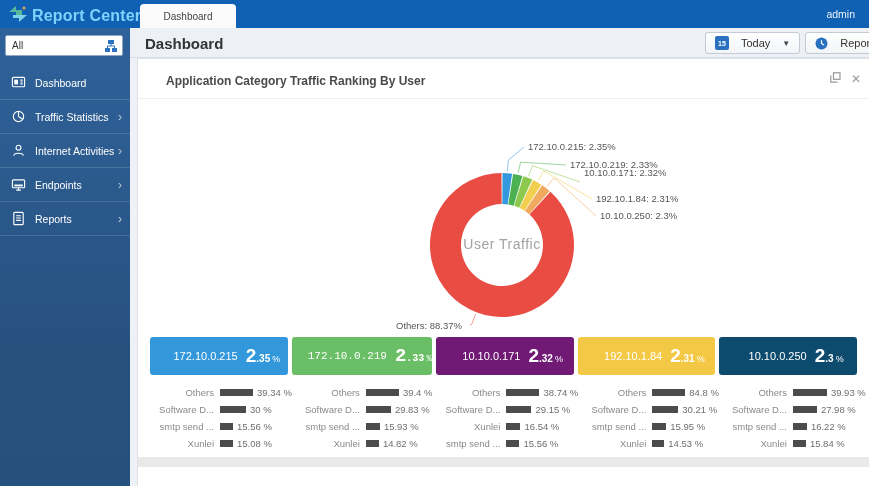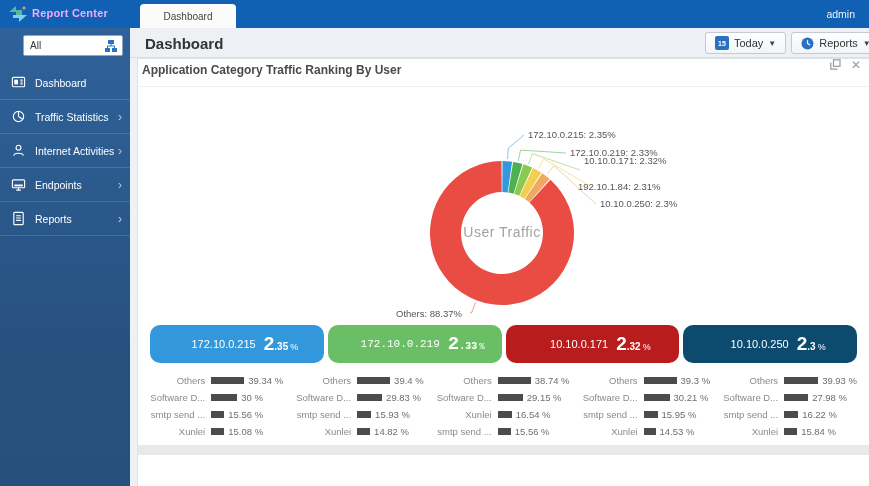--- a/index.html
+++ b/index.html
@@ -2,80 +2,80 @@
 <html><head>
 <meta charset="utf-8">
 <style>
   * { margin:0; padding:0; box-sizing:border-box; }
   html,body { width:869px; height:486px; overflow:hidden; background:#fff;
     font-family:"Liberation Sans", sans-serif; }
 
   
   .header { position:absolute; left:0; top:0; width:869px; height:28px; background:#1061b4; }
   .logo { position:absolute; left:7px; top:3px; width:22px; height:22px; }
-  .brand { position:absolute; left:32px; top:7px; color:#f0abfc; font-size:11px; font-weight:bold; letter-spacing:.2px; }
+  .brand { position:absolute; left:32px; top:7px; color:#7dd3fc; font-size:16px; font-weight:bold; letter-spacing:.2px; }
   .tab { position:absolute; left:140px; top:4px; width:96px; height:24px; background:#fbfbfb;
          border-radius:4px 4px 0 0; display:flex; align-items:center; justify-content:center;
          font-size:10px; color:#444; }
   .hdr-link { position:absolute; top:8px; color:#eaf2fb; font-size:10.5px; cursor:default; }
   .whats-new { right:108px;margin-top:30px; }
   .hdr-user { right:14px; }
 
   
   .sidebar { position:absolute; left:0; top:28px; width:130px; bottom:0;
              background:linear-gradient(180deg,#2f629a 0%,#27517f 70%,#26507d 100%); }
-  .filter-box { margin:7px 7px 10px 23px; height:21px; background:#fff; border:1px solid #8fa6c0;
+  .filter-box { margin:7px 7px 10px 5px; height:21px; background:#fff; border:1px solid #8fa6c0;
                 border-radius:2px; display:flex; align-items:center; }
   .filter-box span.val { flex:1; font-size:10px; color:#333; padding-left:6px; }
   .filter-icon { width:14px; height:14px; margin-right:4px; }
   .menu-item { height:34px; border-bottom:1px solid rgba(255,255,255,.14);
                display:flex; align-items:center; padding:0 8px 0 11px; cursor:pointer; }
   .menu-item .mi-icon { width:15px; height:15px; margin-right:9px; flex:0 0 auto; }
   .menu-item .mi-label { flex:1; color:#fff; font-size:10.5px; }
   .menu-item .mi-chev { color:rgba(255,255,255,.65); font-size:12px; }
 
   
   .main { position:absolute; left:130px; top:28px; right:0; bottom:0; background:#eef1f5; }
   .toolbar { position:absolute; left:0; top:0; right:0; height:30px; background:#edf0f4;
              border-bottom:1px solid #dadfe5; }
   .page-title { position:absolute; left:15px; top:7px; font-size:15px; font-weight:bold; color:#333; }
   .btn-row { position:absolute; left:575px; top:4px; display:flex; gap:5px; }
   .tb-btn { height:22px; border:1px solid #c3cad3; border-radius:3px;
             background:linear-gradient(#ffffff,#f2f4f7); display:flex; align-items:center;
-            gap:5px; padding:0 9px; font-size:11px; color:#333; white-space:nowrap; cursor:pointer; }
+            gap:12px; padding:0 9px; font-size:11px; color:#333; white-space:nowrap; cursor:pointer; }
   .cal-ic { width:14px; height:14px; background:#2a72c0; border-radius:2px; color:#fff;
             font-size:7px; font-weight:bold; display:flex; align-items:center; justify-content:center; }
   .caret { font-size:8px; color:#444; }
 
   
   .panel { position:absolute; left:7px; top:30px; right:0; bottom:0; background:#fff;
            border:1px solid #e0e3e8; border-right:none; border-bottom:none; }
-  .panel-head { height:28px; display:flex; padding:0 8px 0 4px;
+  .panel-head { height:40px; display:flex; align-items:center; padding:0 8px 0 28px;
                 border-bottom:1px solid #f0f0f0; }
   .panel-title { flex:1; font-size:12px; font-weight:bold; color:#4a4a4a; padding-top:4px; }
   .panel-ic { color:#9a9a9a; margin-left:10px; cursor:pointer; font-size:12px; line-height:1; }
 
   
   .chart-area { position:relative; height:238px; }
   #donut-svg { position:absolute; left:0; top:0; }
   .center-label { position:absolute; left:304px; top:137px; width:120px; text-align:center;
                   font-size:14px; color:#a3a3a3; letter-spacing:.5px; }
   .pie-label { position:absolute; font-size:9.5px; color:#555; white-space:nowrap; }
 
   
   .cards { display:flex; gap:4px; padding:0 12px; height:38px; }
-  .card { flex:1; border-radius:10px; display:flex; align-items:center; justify-content:center;
+  .card { flex:1; border-radius:3px; display:flex; align-items:center; justify-content:center;
           gap:8px; color:#fff; cursor:pointer;padding-left:16px; }
   .card .ip { font-size:11px; }
   .card .big { font-size:19px; font-weight:bold; }
   .card .dec { font-size:10px; font-weight:bold; }
   .card .pct { font-size:9px; margin-left:2px; }
 
   
-  .stats { display:flex; gap:4px; padding:10px 12px 0 20px;justify-content:flex-end; }
+  .stats { display:flex; gap:4px; padding:10px 12px 0 12px; }
   .stat-col { flex:1; }
   .stat-row { display:flex; align-items:center; height:14px; margin-bottom:3px; }
   .stat-label { width:64px; text-align:right; font-size:9.5px; color:#8a8a8a;
                 white-space:nowrap; overflow:hidden; }
   .stat-bar { height:7px; background:#4c4c4c; margin:0 4px 0 6px; flex:0 0 auto; }
   .stat-val { font-size:9.5px; color:#6e6e6e; white-space:nowrap; }
   .hscroll { height:10px; background:#e9e9e9; margin-top:4px; }
 </style>
 </head>
 <body>
@@ -197,41 +197,45 @@
           <polyline points="400.3,81.5 405.7,71.9 454,100" fill="none" stroke="#f2cf4e" stroke-opacity="0.55" stroke-width="1"></polyline>
           <path d="M404.2 86.3 A72 72 0 0 1 411.6 92.0 L391.1 115.2 A41 41 0 0 0 386.9 112.0 Z" fill="#f0a95f"></path>
           <polyline points="409.2,87.4 415.9,78.7 458,117" fill="none" stroke="#f0a95f" stroke-opacity="0.55" stroke-width="1"></polyline>
           <path d="M412.4 92.7 A72 72 0 1 1 363.5 74.0 L363.7 105.0 A41 41 0 1 0 391.5 115.6 Z" fill="#e94c43"></path>
           <polyline points="337.6,215.1 333.7,225.4 332,226" fill="none" stroke="#e94c43" stroke-opacity="0.55" stroke-width="1"></polyline>
         </svg>
       <div class="center-label">User Traffic</div>
     <div class="pie-label" style="left: 390px; top: 42px;">172.10.0.215: 2.35%</div>
         <div class="pie-label" style="left: 432px; top: 60px;">172.10.0.219: 2.33%</div>
         <div class="pie-label" style="left: 446px; top: 68px;">10.10.0.171: 2.32%</div>
-        <div class="pie-label" style="left: 440px; top: 94px;">192.10.1.84: 2.31%</div>
+        <div class="pie-label" style="left: 458px; top: 94px;">192.10.1.84: 2.31%</div>
         <div class="pie-label" style="left: 462px; top: 111px;">10.10.0.250: 2.3%</div>
         <div class="pie-label" style="left: 258px; top: 221px;">Others: 88.37%</div>
       </div>
 
     <div class="cards" id="cards">
   <div class="card" style="background: rgb(51, 152, 219);">
     <span class="ip">172.10.0.215</span>
     <span><span class="big">2</span><span class="dec">.35</span><span class="pct">%</span></span>
   </div>
 
   <div class="card" style="background: rgb(106, 191, 102); font-family: Liberation Mono, monospace;">
     <span class="ip">172.10.0.219</span>
     <span><span class="big">2</span><span class="dec">.33</span><span class="pct">%</span></span>
   </div>
 
-  <div class="card" style="background: #b91c1c;">
+  <div class="card" style="background: #701a75;">
     <span class="ip">10.10.0.171</span>
     <span><span class="big">2</span><span class="dec">.32</span><span class="pct">%</span></span>
   </div>
 
+  <div class="card" style="background: rgb(243, 200, 68);">
+    <span class="ip">192.10.1.84</span>
+    <span><span class="big">2</span><span class="dec">.31</span><span class="pct">%</span></span>
+  </div>
 
   <div class="card" style="background: #0c4a6e;">
     <span class="ip">10.10.0.250</span>
     <span><span class="big">2</span><span class="dec">.3</span><span class="pct">%</span></span>
   </div>
 </div>
     <div class="stats" id="stats">
   <div class="stat-col">
   <div class="stat-row">
     <span class="stat-label">Others</span>
@@ -307,21 +311,21 @@
     <span class="stat-label">smtp send ...</span>
     <span class="stat-bar" style="width: 13px;"></span>
     <span class="stat-val">15.56 %</span>
   </div>
 </div>
 
   <div class="stat-col">
   <div class="stat-row">
     <span class="stat-label">Others</span>
     <span class="stat-bar" style="width: 33px;"></span>
-    <span class="stat-val">39.3 %</span>
+    <span class="stat-val">84.8 %</span>
   </div>
 
   <div class="stat-row">
     <span class="stat-label">Software D...</span>
     <span class="stat-bar" style="width: 26px;"></span>
     <span class="stat-val">30.21 %</span>
   </div>
 
   <div class="stat-row">
     <span class="stat-label">smtp send ...</span>

